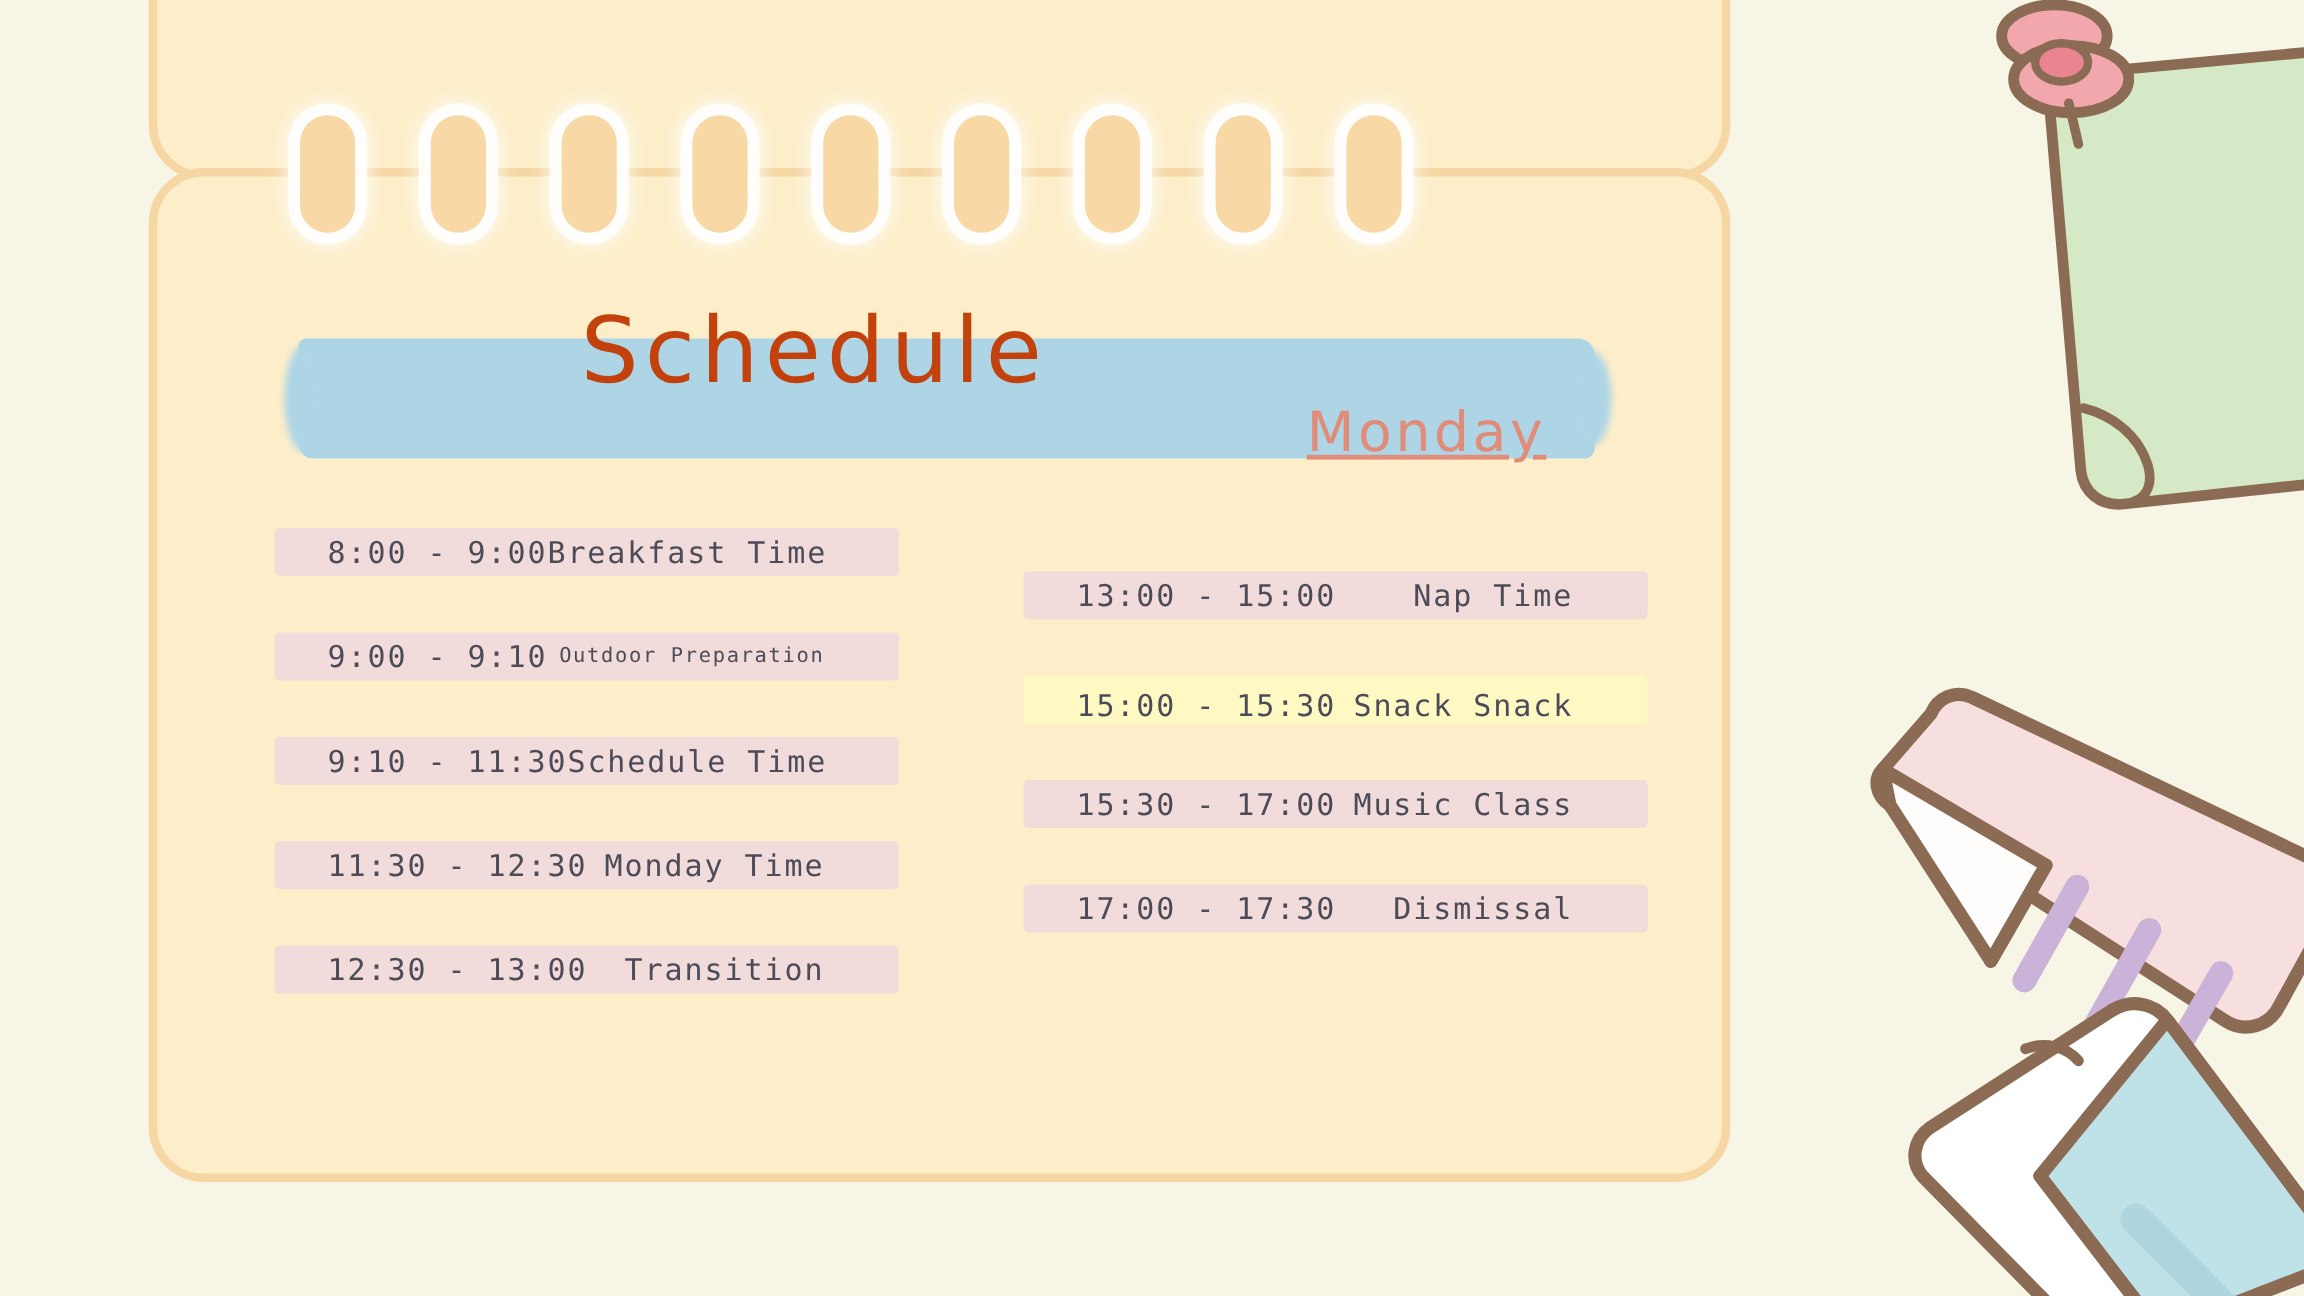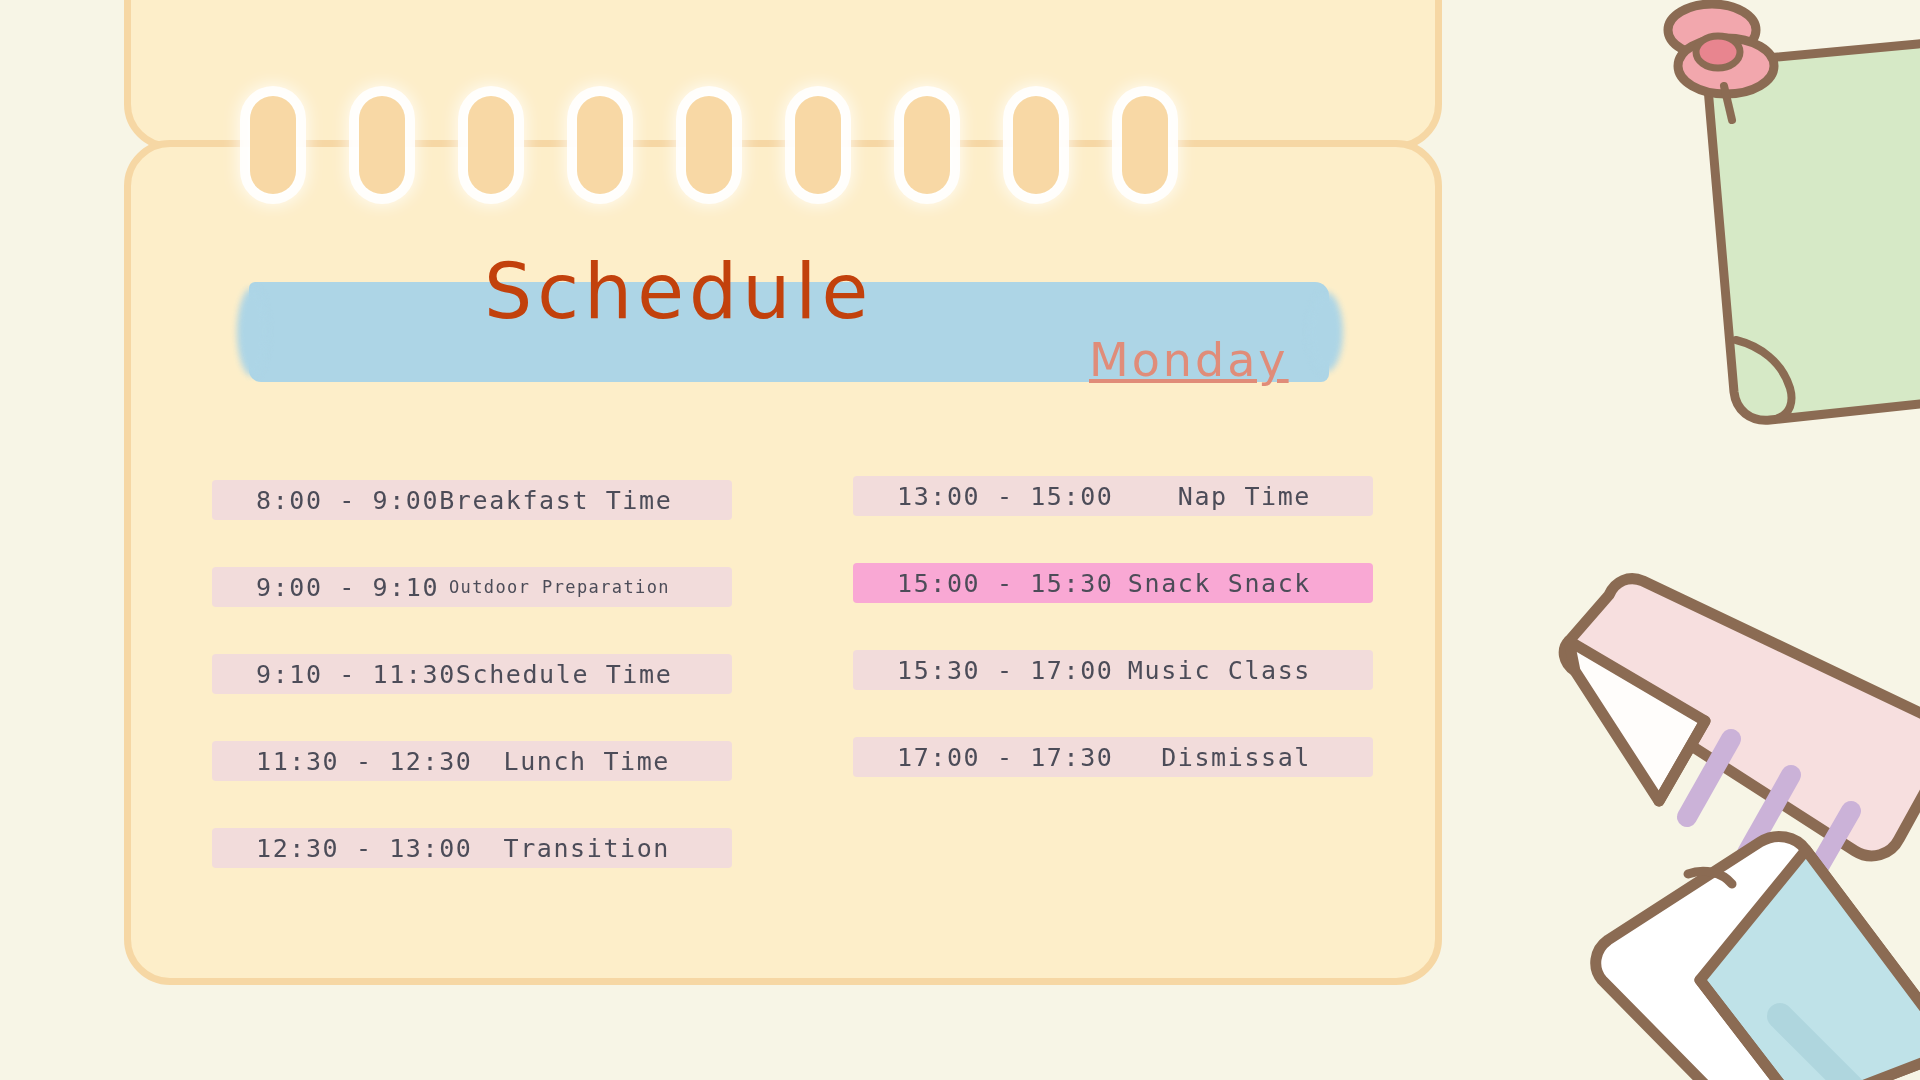--- a/index.html
+++ b/index.html
@@ -137,34 +137,34 @@
     position: absolute;
     left: 124px;
     top: 440px;
     width: 1318px;
     height: 450px;
   }
   .schedule-column {
     position: absolute;
     width: 520px;
   }
-  #column-left  { left: 88px;  top: 0px; margin-top: 40px; }
+  #column-left  { left: 105px;  top: 0px; }
   #column-right { left: 729px;  top: 36px; }
 
   .schedule-row {
     position: relative;
     height: 40px;
     margin-bottom: 47px;
     border-radius: 4px;
     display: flex;
     align-items: center;
     filter: blur(0.25px);
   }
   .schedule-row.tone-pink  { background: #f2dcdb; }
-  .schedule-row.tone-green { background: #f9a8d4; }
+  .schedule-row.tone-green { background: #fef9c3; align-items: flex-end; }
 
   .row-time {
     font-size: 25px;
     letter-spacing: 1.6px;
     color: #4c4c58;
     padding-left: 44px;
     white-space: nowrap;
   }
   .row-activity {
     font-size: 25px;
@@ -227,21 +227,21 @@
         <div class="schedule-row tone-pink">
           <span class="row-time">9:00 - 9:10</span>
           <span class="row-activity small">Outdoor Preparation</span>
         </div>
         <div class="schedule-row tone-pink">
           <span class="row-time">9:10 - 11:30</span>
           <span class="row-activity">Schedule Time</span>
         </div>
         <div class="schedule-row tone-pink">
           <span class="row-time">11:30 - 12:30</span>
-          <span class="row-activity">Lunch Time</span>
+          <span class="row-activity">Monday Time</span>
         </div>
         <div class="schedule-row tone-pink">
           <span class="row-time">12:30 - 13:00</span>
           <span class="row-activity">Transition</span>
         </div>
       </div>
     <div class="schedule-column" id="column-right">
         <div class="schedule-row tone-pink">
           <span class="row-time">13:00 - 15:00</span>
           <span class="row-activity">Nap Time</span>

